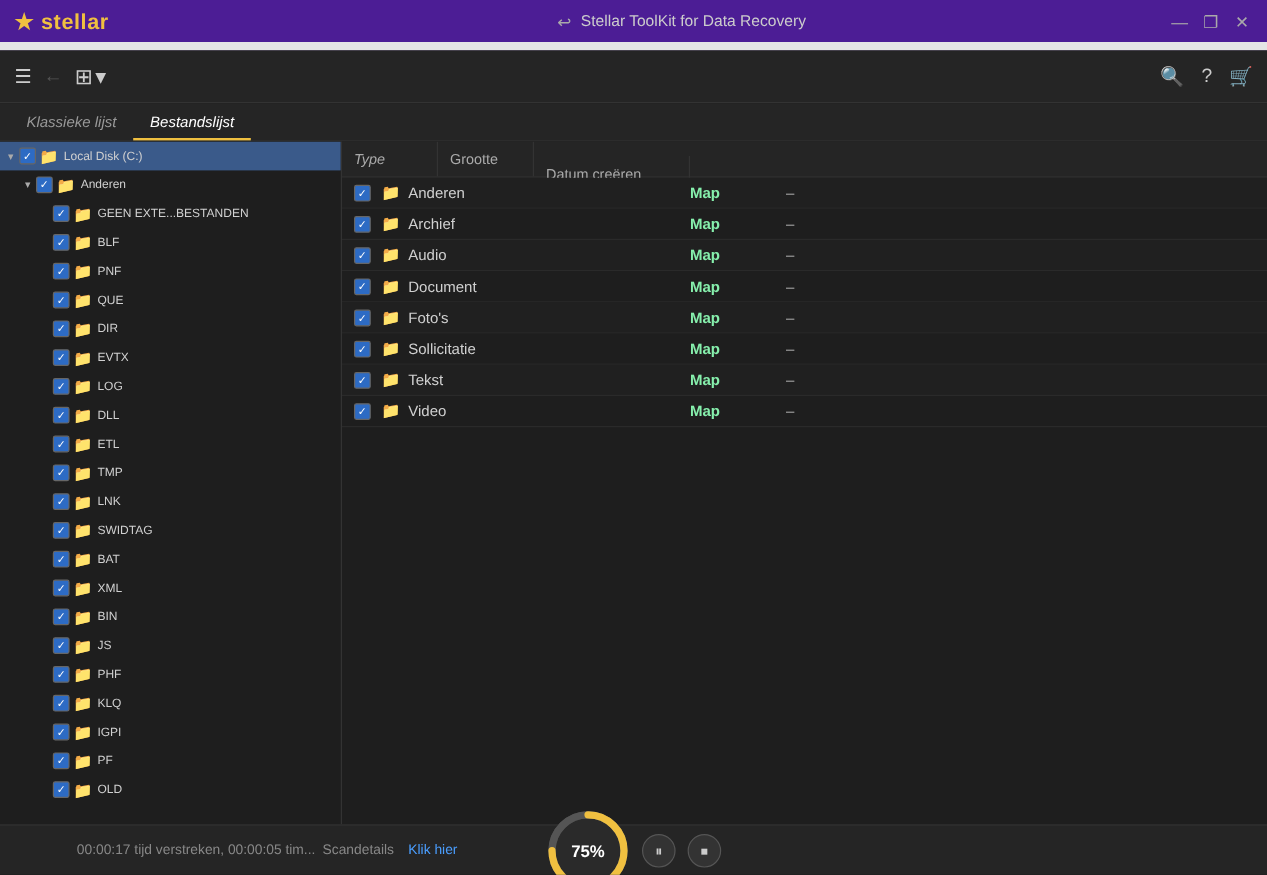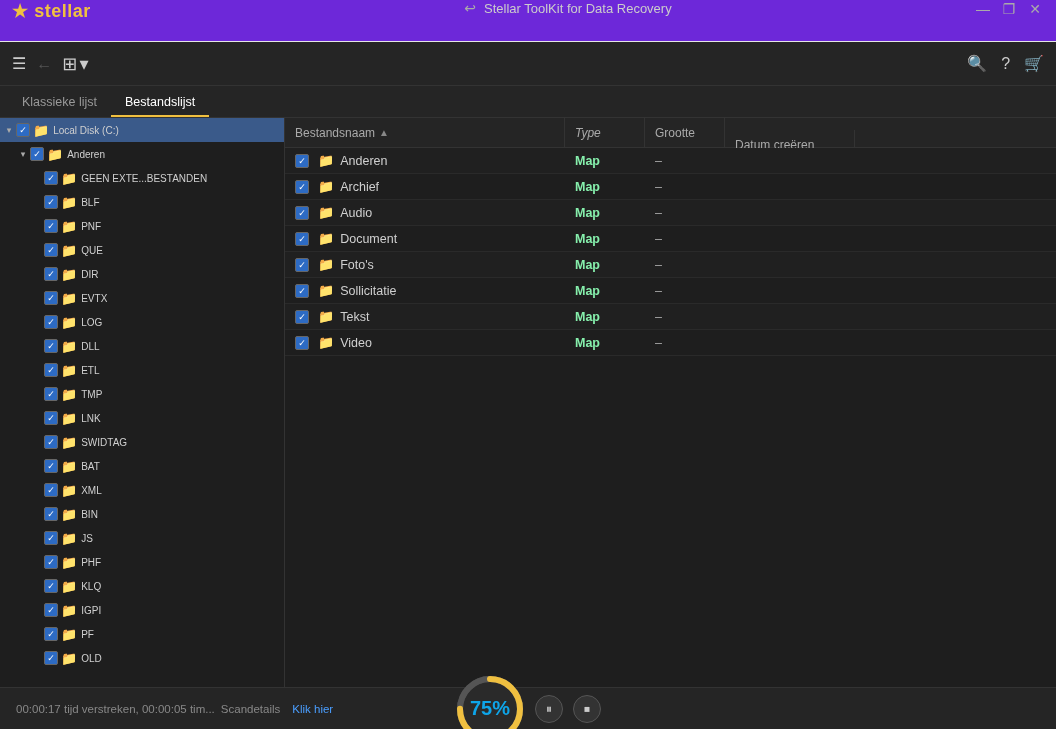--- a/index.html
+++ b/index.html
@@ -8,26 +8,26 @@
       background: #1e1e1e;
       color: #d0d0d0;
       width: 1056px;
       height: 729px;
       overflow: hidden;
       font-size: 13px;
     }
 
     
     .title-bar {
-      background: #6d28d9;
+      background: #4c1d95;
       height: 42px;
       display: flex;
-      align-items: flex-start;
+      align-items: center;
       padding: 0 12px;
-      border-bottom: 1px solid #e5e5e5;
+      border-bottom: 7px solid #e5e5e5;
     }
     .title-bar-logo {
       display: flex;
       align-items: center;
       gap: 4px;
       width: 160px;
     }
     .stellar-logo {
       color: #f0c040;
       font-size: 18px;
@@ -126,20 +126,21 @@
     }
     .tab {
       height: 28px;
       padding: 0 14px;
       display: flex;
       align-items: center;
       cursor: pointer;
       font-size: 12.5px;
       color: #999;
       border-bottom: 2px solid transparent;
+      font-style: italic;
     }
     .tab.active {
       color: #ffffff;
       border-bottom: 2px solid #f0c040;
     }
 
     
     .main-layout {
       display: flex;
       height: calc(729px - 42px - 44px - 32px - 42px);
@@ -339,23 +340,23 @@
       display: flex;
       align-items: center;
       justify-content: center;
     }
     .circular-progress svg {
       position: absolute;
       top: 0; left: 0;
       transform: rotate(-90deg);
     }
     .progress-text {
-      font-size: 20px;
+      font-size: 14px;
       font-weight: 600;
-      color: #0ea5e9;
+      color: #ffffff;
       z-index: 1;
     }
 
     .pause-btn, .stop-btn {
       width: 28px;
       height: 28px;
       border-radius: 50%;
       border: 1px solid #555;
       background: #333;
       color: #ccc;
@@ -548,24 +549,20 @@
     <div class="tree-item" style="padding-left:30px;">
       <span class="tree-arrow" style="visibility:hidden;">▾</span>
       <span class="tree-checkbox"></span>
       <span class="tree-folder-icon">📁</span>
       <span class="tree-label">OLD</span>
     </div>
   </div>
 
   <div class="file-list">
     <div class="file-list-header">
-      <div class="col-header col-name">
-        <span>Bestandsnaam</span>
-        <span class="sort-arrow">▲</span>
-      </div>
       <div class="col-header col-type">
         <span>Type</span>
       </div>
       <div class="col-header col-size">
         <span>Grootte</span>
       </div>
       <div class="col-header col-date-created">
         <span>Datum creëren</span>
       </div>
     </div>
@@ -657,21 +654,21 @@
       <div class="file-col file-col-size">–</div>
       <div class="file-col file-col-date-created"></div>
       <div class="file-col file-col-date-modified"></div>
     </div>
       </div>
   </div>
 
 </div>
 
 <div class="status-bar">
-  <div style="display:flex; align-items:flex-end; gap:6px;">
+  <div style="display:flex; align-items:flex-end; gap:6px;margin-left:48px;">
     <span class="status-text">00:00:17 tijd verstreken, 00:00:05 tim...</span>
     <span class="scan-details">Scandetails</span>
     <a class="scan-link">Klik hier</a>
   </div>
   <div class="progress-container">
     <div class="circular-progress">
       <svg width="70" height="70" viewBox="0 0 70 70">
 
         <circle cx="35" cy="35" r="30" fill="#2a2a2a" stroke="#444" stroke-width="6"></circle>
 

